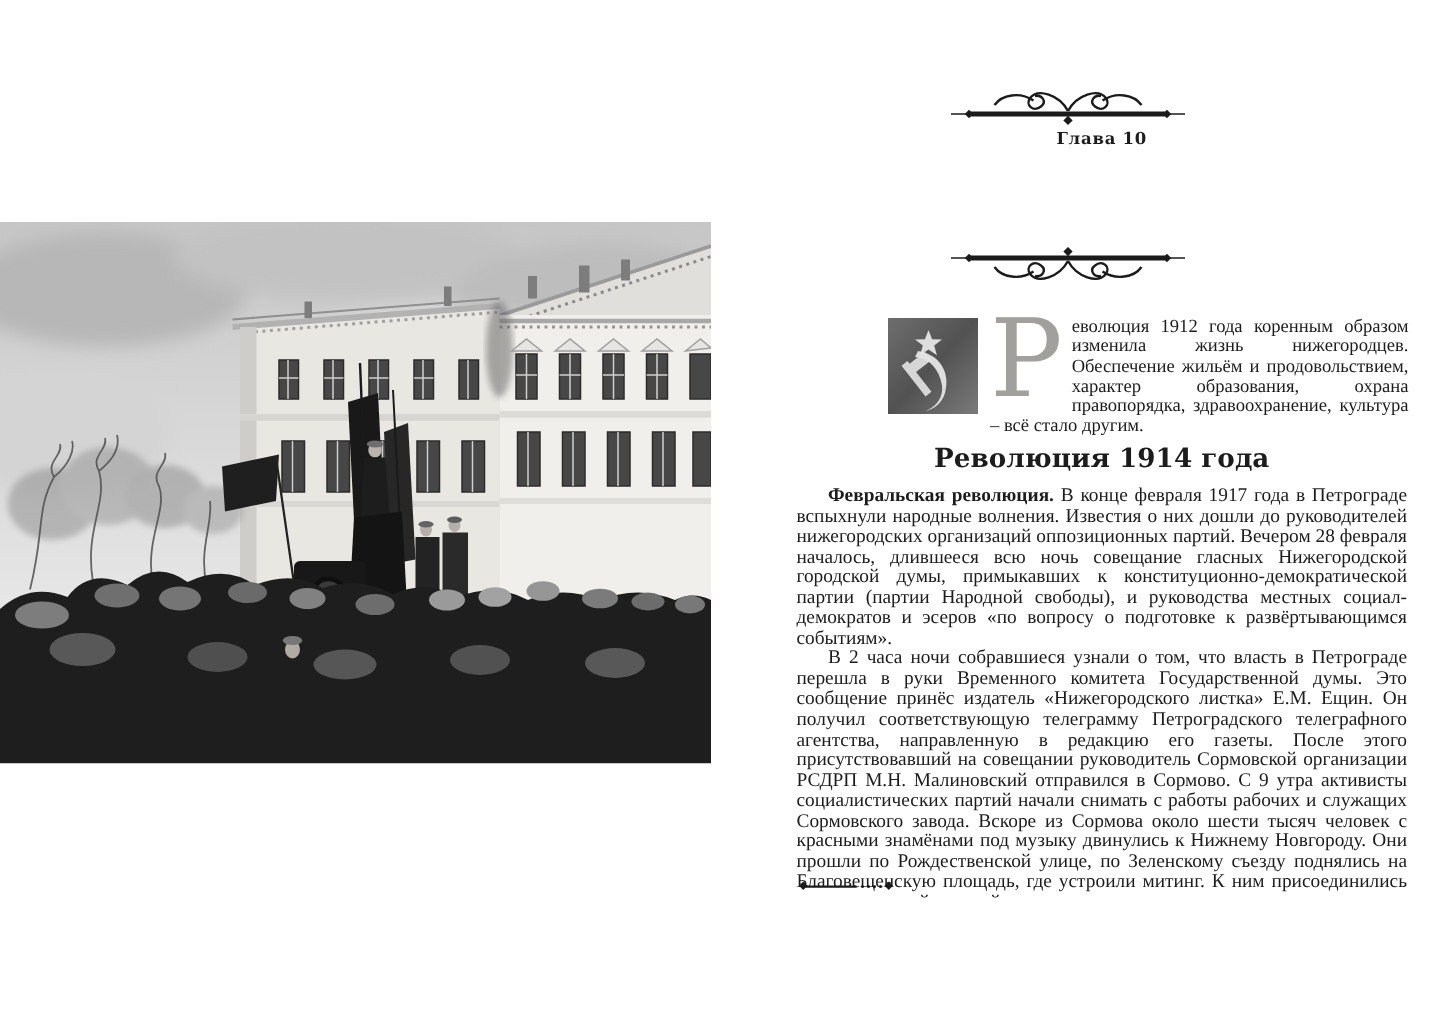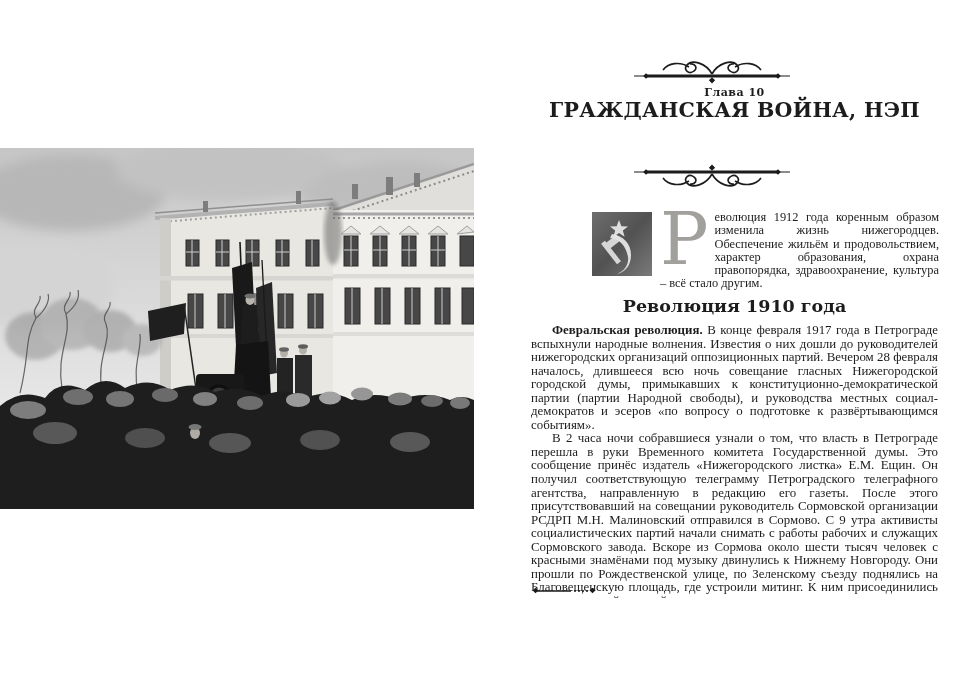--- a/index.html
+++ b/index.html
@@ -239,21 +239,20 @@
     <g fill="#1b1b1b">
       <rect x="12" y="16" width="4" height="4" transform="rotate(45 14 18)"></rect>
       <rect x="144" y="16" width="4" height="4" transform="rotate(45 146 18)"></rect>
       <rect x="78" y="20" width="4.4" height="4.4" transform="rotate(45 80 22)"></rect>
     </g>
   </svg>
 
   <div class="rcol" id="chapter-label">Глава 10</div>
 
   <div class="rcol" id="chapter-title">
-    <div>ГРАЖДАНСКАЯ ВОЙНА, НЭП</div>
   </div>
 
   <svg class="orn" style="left:632px;top:164px;" width="160" height="26" viewBox="0 0 160 26">
     <g transform="translate(0,26) scale(1,-1)">
       <g stroke="#1b1b1b" fill="none" stroke-width="1.6">
         <line x1="2" y1="18" x2="158" y2="18" stroke-width="1"></line>
         <line x1="14" y1="18" x2="146" y2="18" stroke-width="3.2"></line>
         <path d="M80,16 C74,5 60,1 55,7 C51,12 57,17 62,13 C66,10 63,5 58,6"></path>
         <path d="M80,16 C86,5 100,1 105,7 C109,12 103,17 98,13 C94,10 97,5 102,6"></path>
         <path d="M57,9 C48,3 36,5 31,12"></path>
@@ -281,21 +280,21 @@
     <g fill="#e4e4e4" opacity=".9">
       <rect x="16" y="28" width="5" height="26" transform="rotate(-38 18 40)"></rect>
       <rect x="12" y="27" width="16" height="7" transform="rotate(-38 20 30)"></rect>
     </g>
   </svg>
 
   <div id="intro">
     <span id="drop-cap">Р</span><span>еволюция 1912 года коренным образом изменила жизнь нижегородцев. Обеспечение жильём и продовольствием, характер образования, охрана правопорядка, здравоохранение, культура – всё стало другим.</span>
   </div>
 
-  <div class="rcol" id="section-heading">Революция 1910 года</div>
+  <div class="rcol" id="section-heading">Революция 1914 года</div>
 
   <div class="rcol" id="body-text">
     <p><span class="lead">Февральская революция.</span><span> В конце февраля 1917 года в Петрограде вспыхнули народные волнения. Известия о них дошли до руководителей нижегородских организаций оппозиционных партий. Вечером 28 февраля началось, длившееся всю ночь совещание гласных Нижегородской городской думы, примыкавших к конституционно-демократической партии (партии Народной свободы), и руководства местных социал-демократов и эсеров «по вопросу о подготовке к развёртывающимся событиям».</span></p>
     <p><span>В 2 часа ночи собравшиеся узнали о том, что власть в Петрограде перешла в руки Временного комитета Государственной думы. Это сообщение принёс издатель «Нижегородского листка» Е.М. Ещин. Он получил соответствующую телеграмму Петроградского телеграфного агентства, направленную в редакцию его газеты. После этого присутствовавший на совещании руководитель Сормовской организации РСДРП М.Н. Малиновский отправился в Сормово. С 9 утра активисты социалистических партий начали снимать с работы рабочих и служащих Сормовского завода. Вскоре из Сормова около шести тысяч человек с красными знамёнами под музыку двинулись к Нижнему Новгороду. Они прошли по Рождественской улице, по Зеленскому съезду поднялись на Благовещенскую площадь, где устроили митинг. К ним присоединились тысячи жителей верхней части города.</span></p>
   </div>
 
   <svg class="orn" id="caption-rule" width="66" height="10" viewBox="0 0 66 10">
     <line x1="5" y1="5" x2="40" y2="5" stroke="#1b1b1b" stroke-width="1.5"></line>
     <g fill="#1b1b1b">
       <rect x="2.5" y="2.5" width="4" height="4" transform="rotate(45 4.5 4.5)"></rect>

